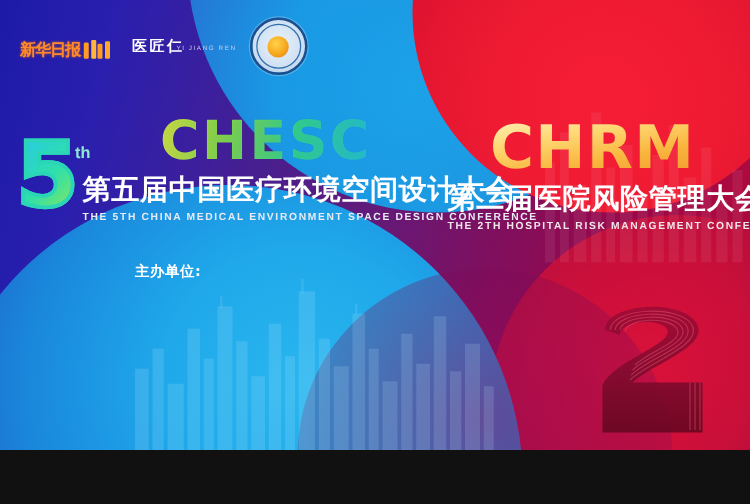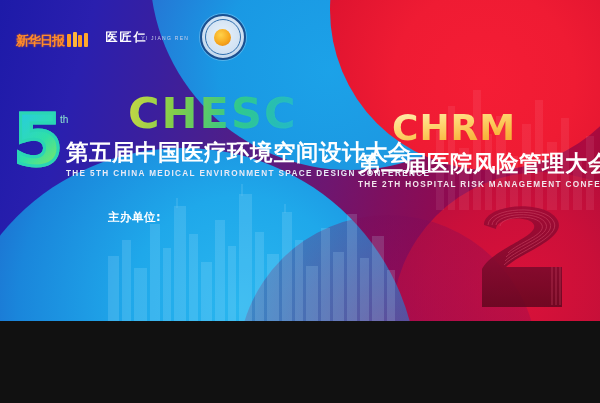--- a/index.html
+++ b/index.html
@@ -1,18 +1,18 @@
 <!DOCTYPE html>
 <html><head>
 <meta charset="utf-8">
 <style>
   html,body{margin:0;padding:0;background:#111;}
   .poster{
     position:relative;
-    width:600px;height:321px;
+    width:600px;height:360px;
     overflow:hidden;
     font-family:"Liberation Sans","DejaVu Sans",sans-serif;
     background:
       linear-gradient(105deg,
         #1d1aa8 0%,
         #2a1fae 14%,
         #3a1f9e 26%,
         #4a1f8e 36%,
         #5c1c7e 46%,
         #6e1670 55%,
@@ -131,21 +131,21 @@
     font-size:72px;font-weight:bold;line-height:1;
     -webkit-text-stroke:3px #2ad6b5;
     color:transparent;
     font-family:"DejaVu Sans",sans-serif;
     background:linear-gradient(135deg,#26c6f0 0%,#2fe0a8 55%,#9ae84f 100%);
     -webkit-background-clip:text;background-clip:text;
     letter-spacing:-2px;
   }
   .five-th{
     position:absolute;left:60px;top:22px;
-    font-size:10px;color:#8ee8d2;font-weight:normal;
+    font-size:13px;color:#8ee8d2;font-weight:bold;
   }
   .left-text{position:absolute;left:66px;top:0;width:292px;}
   .chesc{
     font-size:43px;font-weight:bold;line-height:1;
     letter-spacing:2px;margin-left:62px;
     font-family:"DejaVu Sans",sans-serif;
     background:linear-gradient(100deg,#d8ea4a 0%,#8ade52 22%,#34d99a 48%,#27c9d8 72%,#2aa7ef 100%);
     -webkit-background-clip:text;background-clip:text;color:transparent;
     text-shadow:0 0 1px rgba(0,0,0,.08);
   }
@@ -159,22 +159,22 @@
   .en-title-left{
     margin-top:4px;
     font-size:8.2px;color:#e8eaf6;letter-spacing:1.35px;
     font-weight:bold;white-space:nowrap;
   }
 
   .title-right{
     position:relative;width:242px;height:100%;
   }
   .chrm{
-    margin-left:34px;margin-top:18px;
-    font-size:36px;font-weight:bold;line-height:1;letter-spacing:1px;
+    margin-left:34px;margin-top:2px;
+    font-size:48px;font-weight:bold;line-height:1;letter-spacing:1px;
     font-family:"DejaVu Sans",sans-serif;
     background:linear-gradient(170deg,#fff1bd 0%,#ffd977 28%,#f9b73f 58%,#ef8f27 100%);
     -webkit-background-clip:text;background-clip:text;color:transparent;
   }
   .cn-title-right{
     margin-top:5px;
     font-size:22.5px;font-weight:bold;color:#ffffff;
     letter-spacing:.5px;line-height:1.12;
     font-family:"DejaVu Sans",sans-serif;white-space:nowrap;
   }

